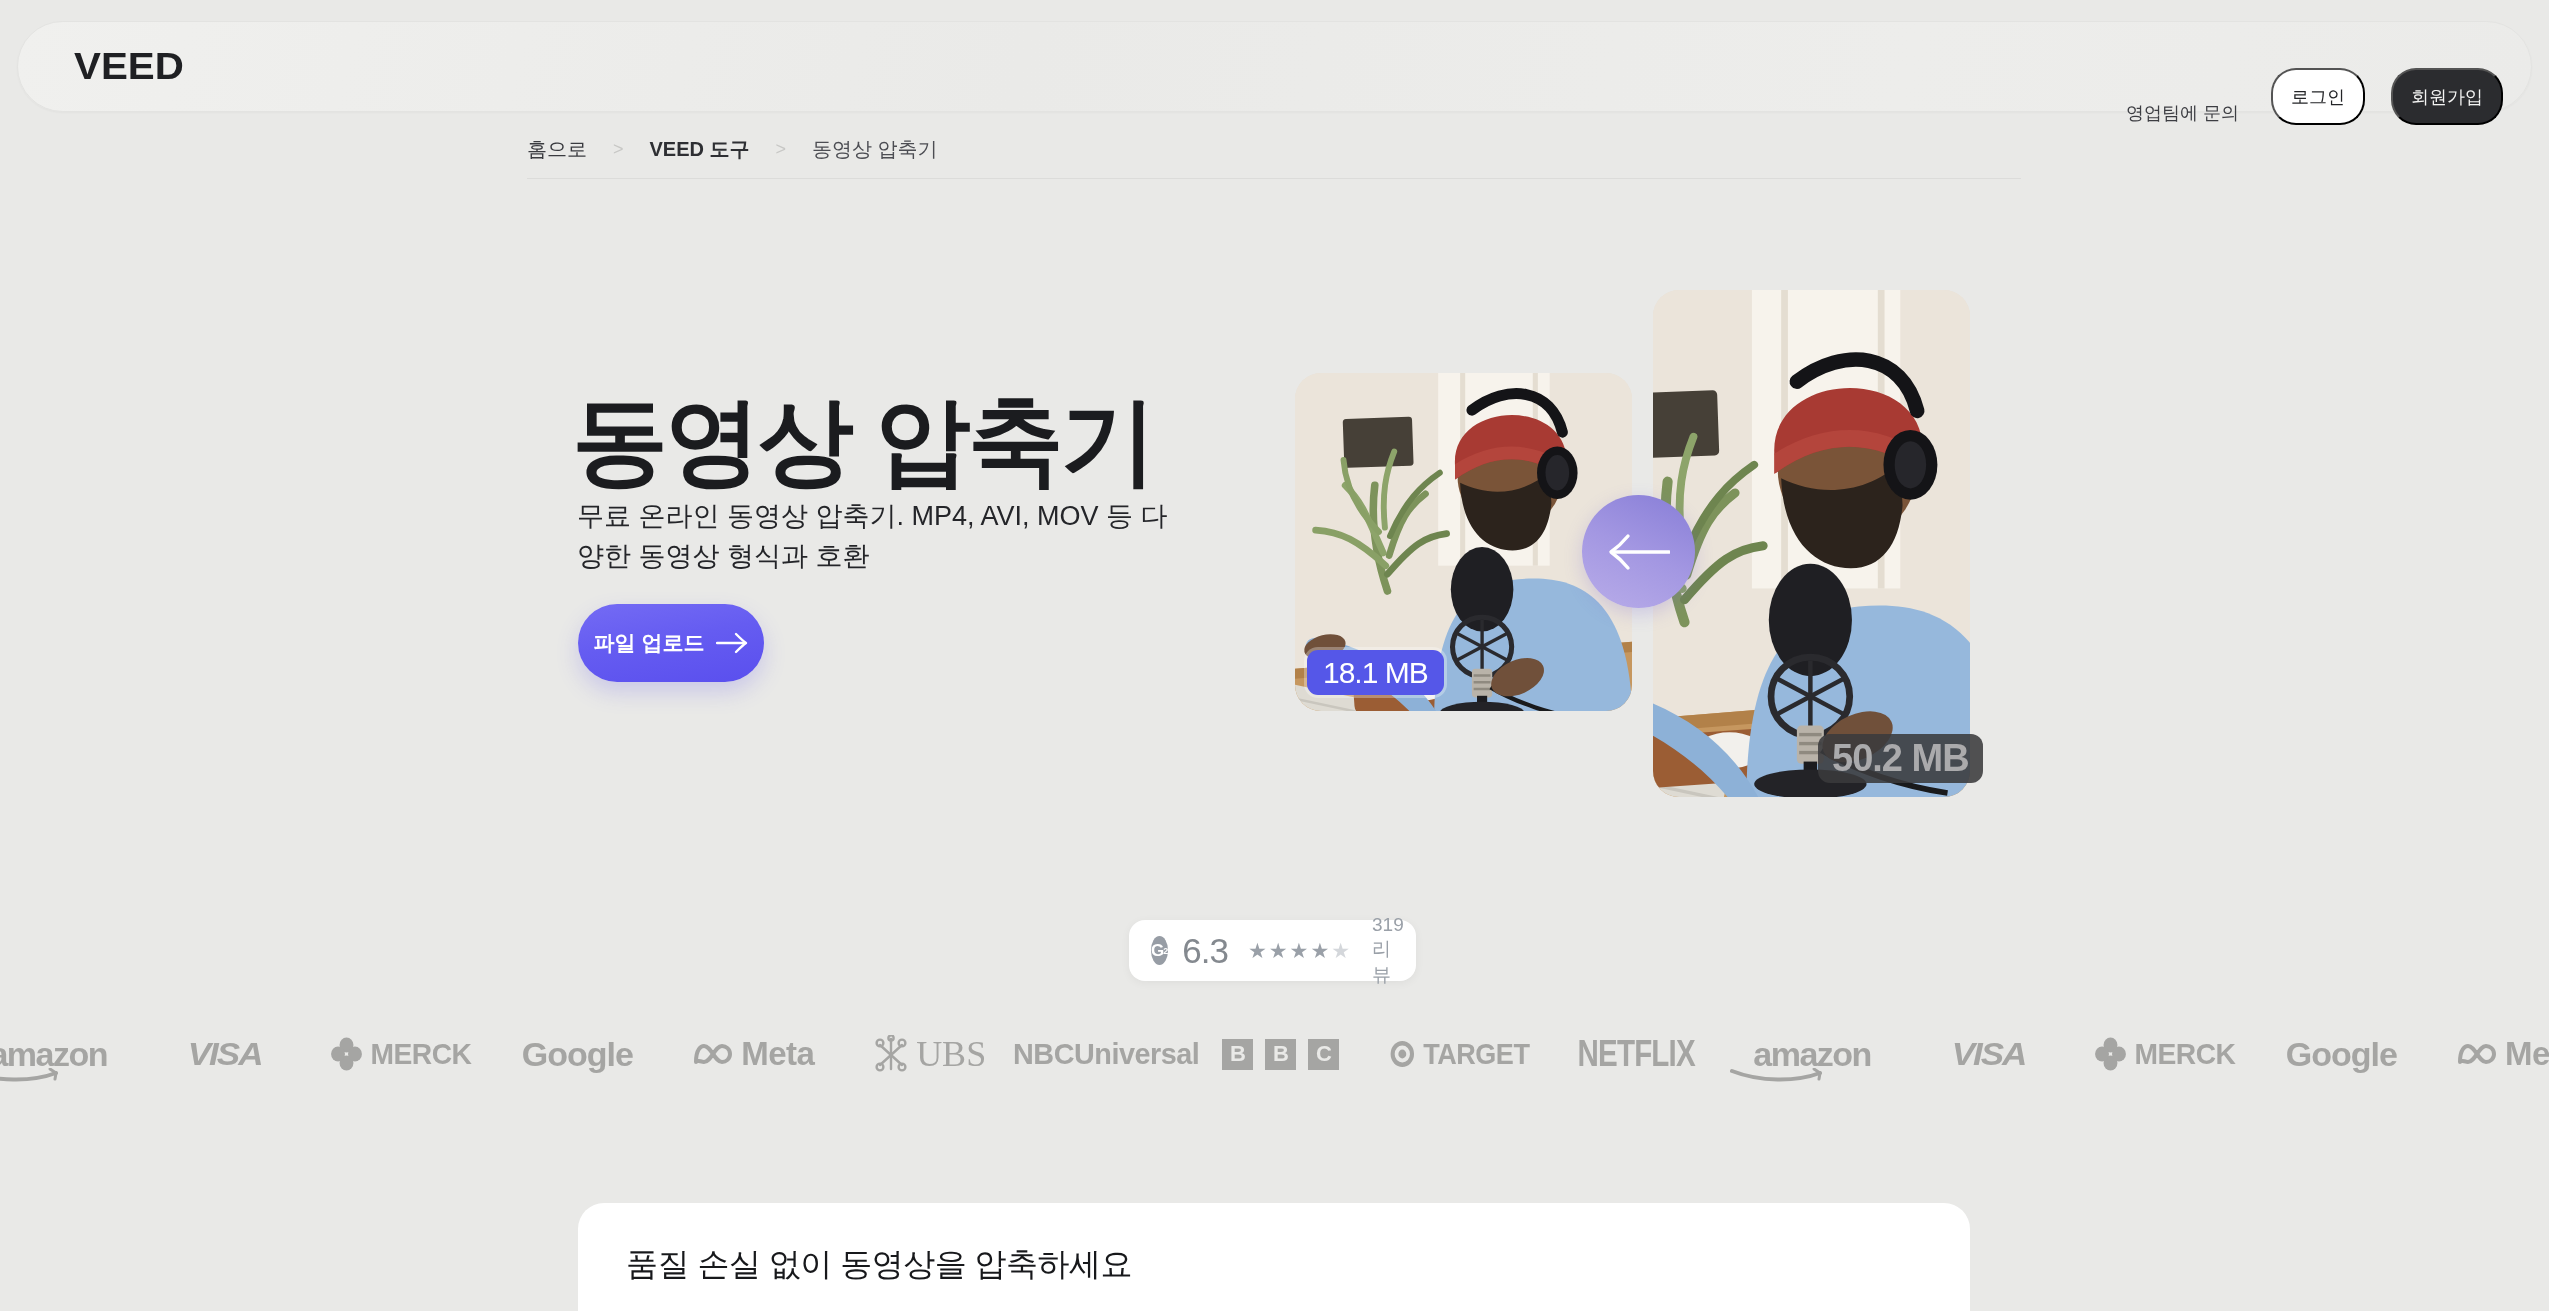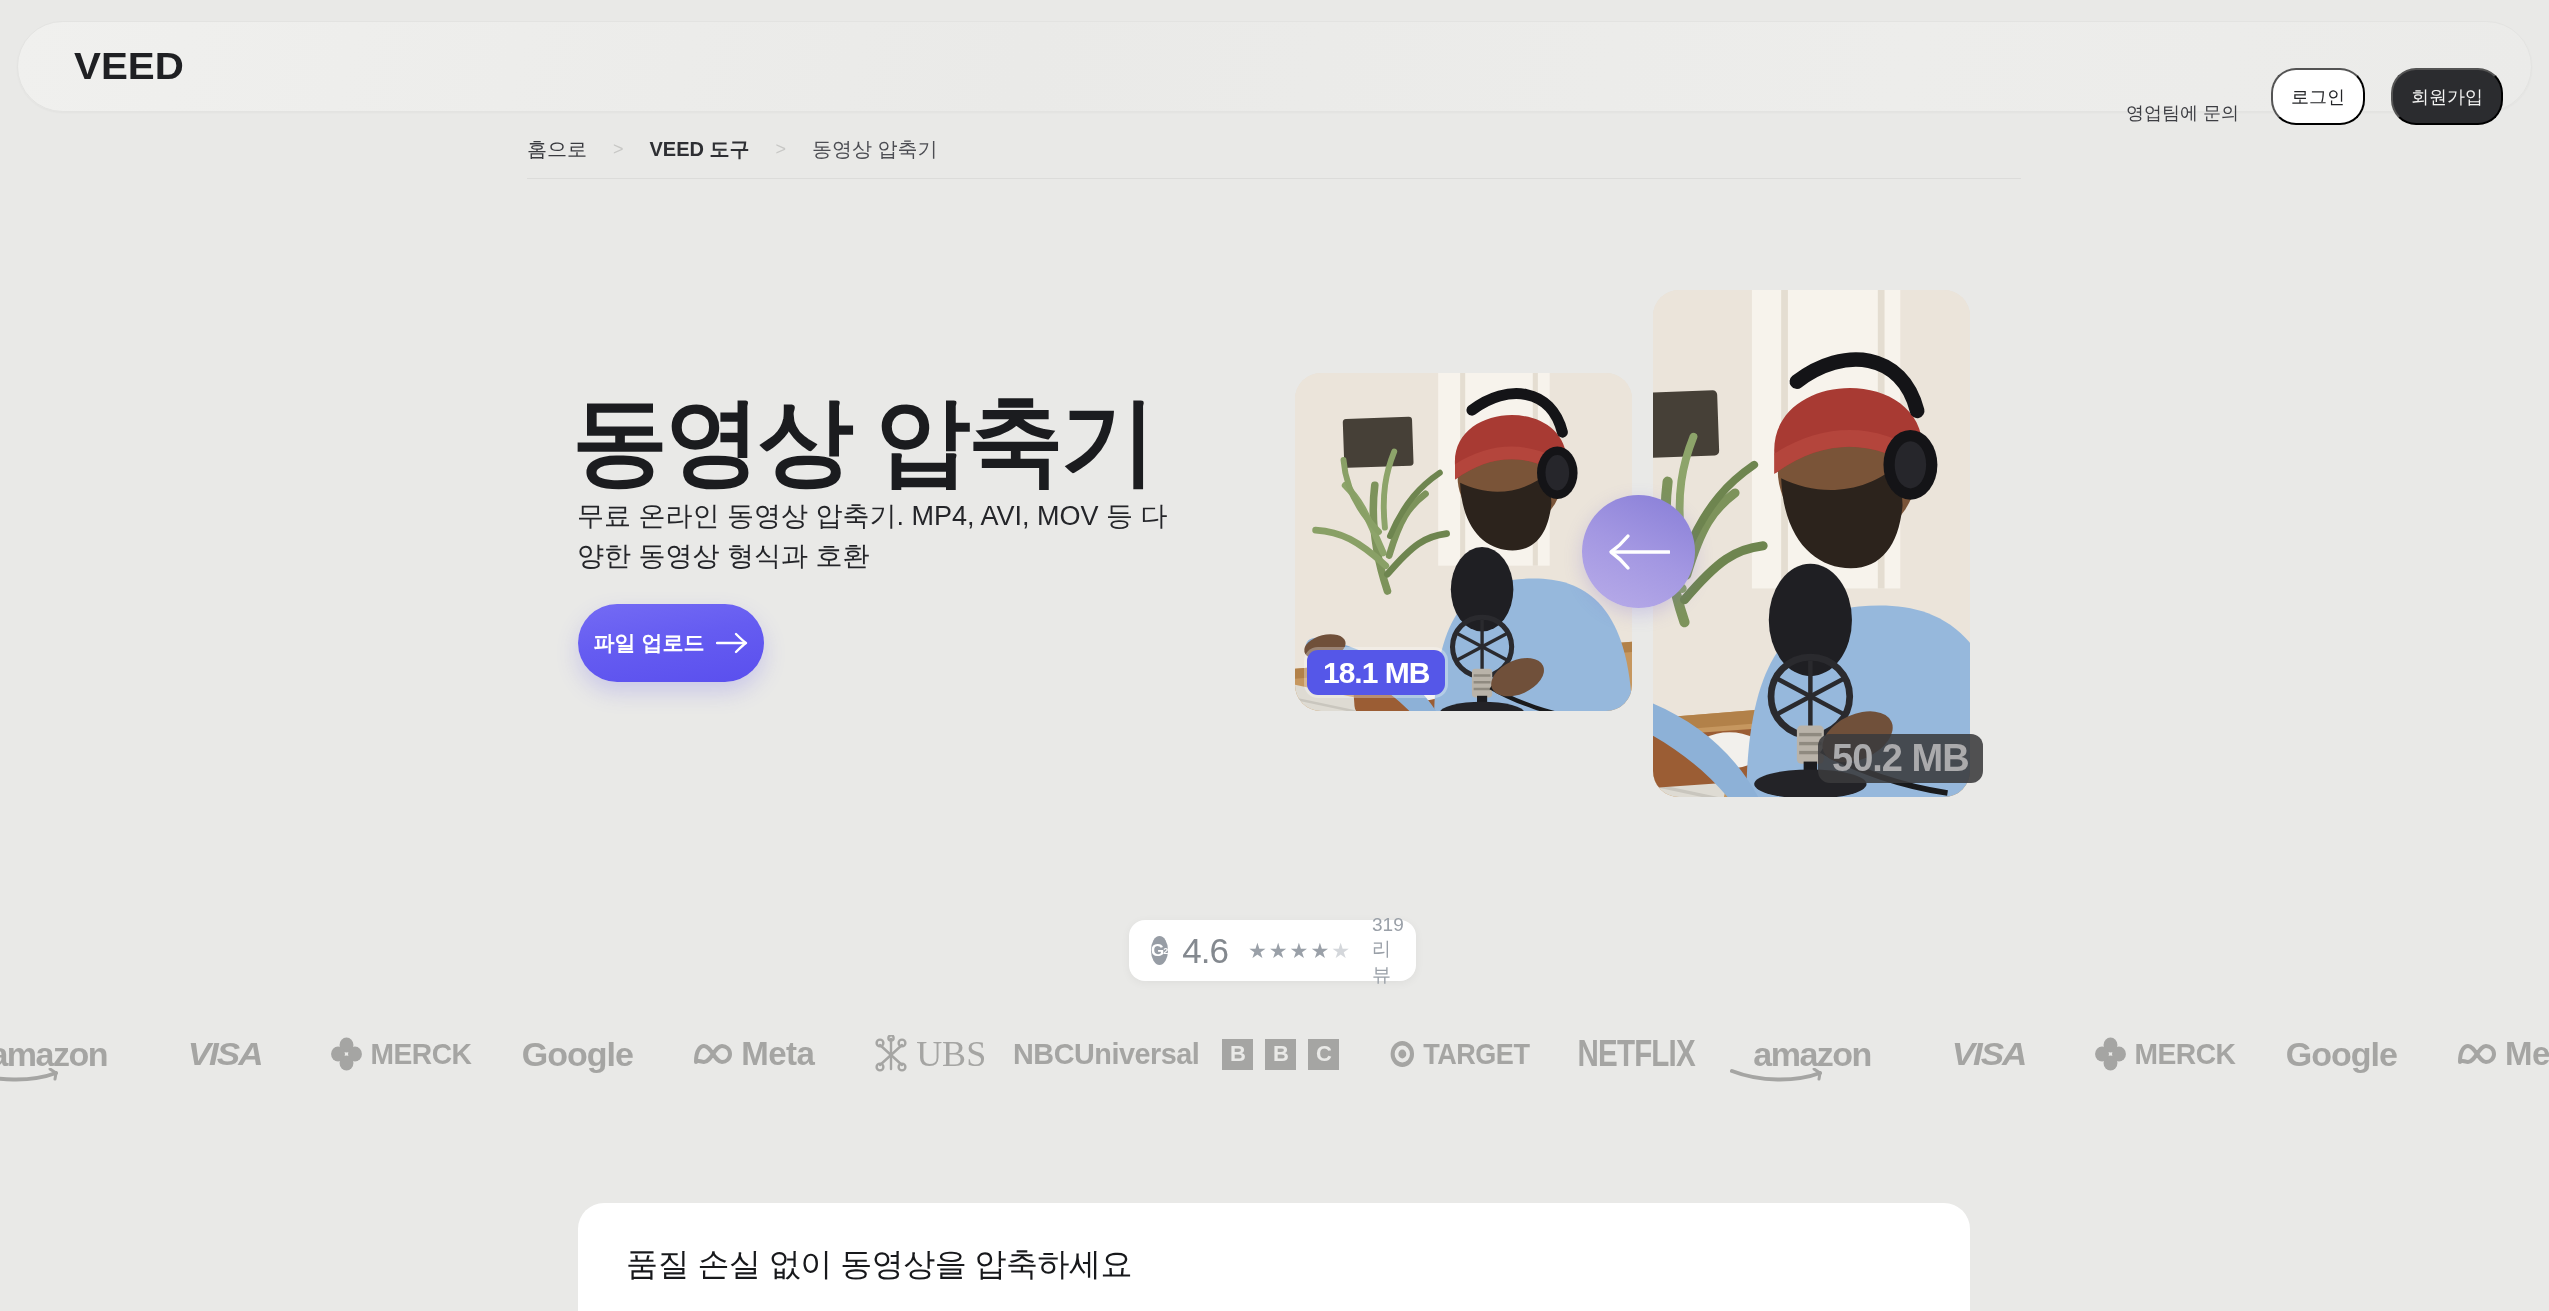--- a/index.html
+++ b/index.html
@@ -57,21 +57,21 @@
   .img-card { position:absolute; overflow:hidden; border-radius:26px; background:#e7e0d6; }
   .img-card.small { left:1295px; top:373px; width:337px; height:338px; }
   .img-card.large { left:1653px; top:290px; width:317px; height:507px; }
   .img-card svg { display:block; width:100%; height:100%; }
 
   .size-badge-sm {
     position:absolute; left:1307px; top:650px; height:45px; padding:0 16px;
     background:#5557e8; border-radius:11px;
     box-shadow:0 0 0 3px rgba(255,255,255,0.30);
     display:flex; align-items:center;
-    color:#ffffff; font-size:30px; font-weight:700; letter-spacing:-1px;
+    color:#ffffff; font-size:30px; font-weight:400; letter-spacing:-1px;
   }
   .size-badge-lg {
     position:absolute; left:1818px; top:734px; height:49px; padding:0 14px;
     background:rgba(58,58,60,0.88); border-radius:12px;
     display:flex; align-items:center;
     color:#aaaaac; font-size:38px; font-weight:800; letter-spacing:-1px;
   }
   .arrow-circle {
     position:absolute; left:1582px; top:495px; width:113px; height:113px; border-radius:50%;
     background:linear-gradient(205deg,#8a80d8 5%,#a397e2 50%,#b6aae8 95%);
@@ -230,21 +230,21 @@
   </div>
   <div class="arrow-circle">
     <svg width="62" height="40" viewBox="0 0 62 40" fill="none">
       <path d="M61 20 H6" stroke="#ffffff" stroke-width="3.4" stroke-linecap="round"></path>
       <path d="M20 4 C15 10 10 15 3 20 C10 25 15 30 20 36" stroke="#ffffff" stroke-width="3.4" fill="none" stroke-linecap="round" stroke-linejoin="round"></path>
     </svg>
   </div>
 
   <div class="rating">
     <span class="g2">G<sup>2</sup></span>
-    <span class="score">4.6</span>
+    <span class="score">6.3</span>
     <span class="stars">
       <span class="star-f">★</span>
       <span class="star-f">★</span>
       <span class="star-f">★</span>
       <span class="star-f">★</span>
       <span class="star-h">★</span>
     </span>
     <span class="reviews">319 리뷰</span>
   </div>
 

